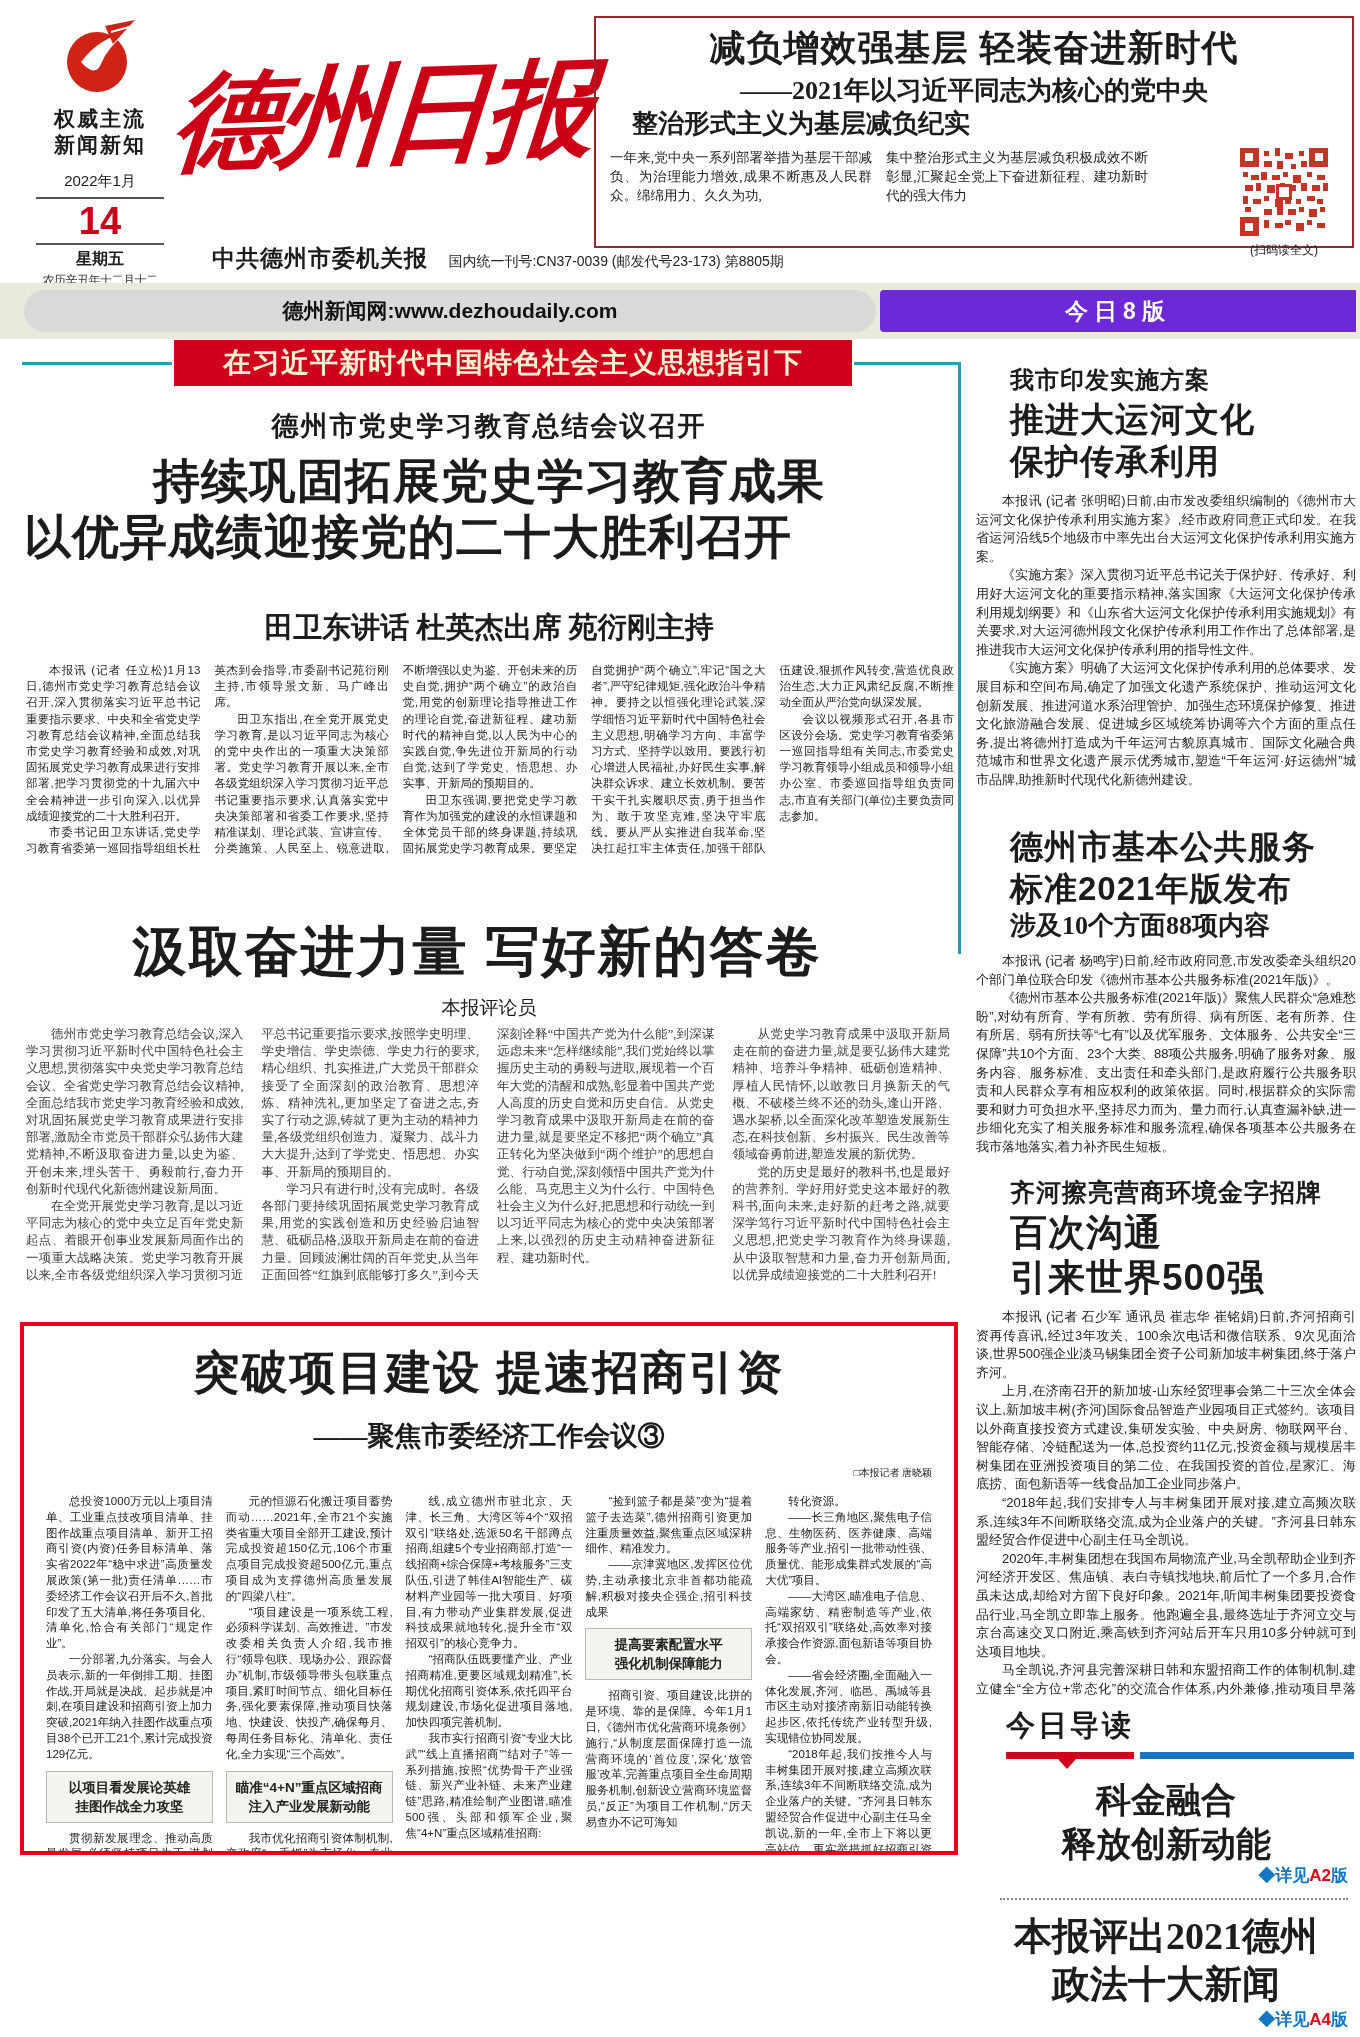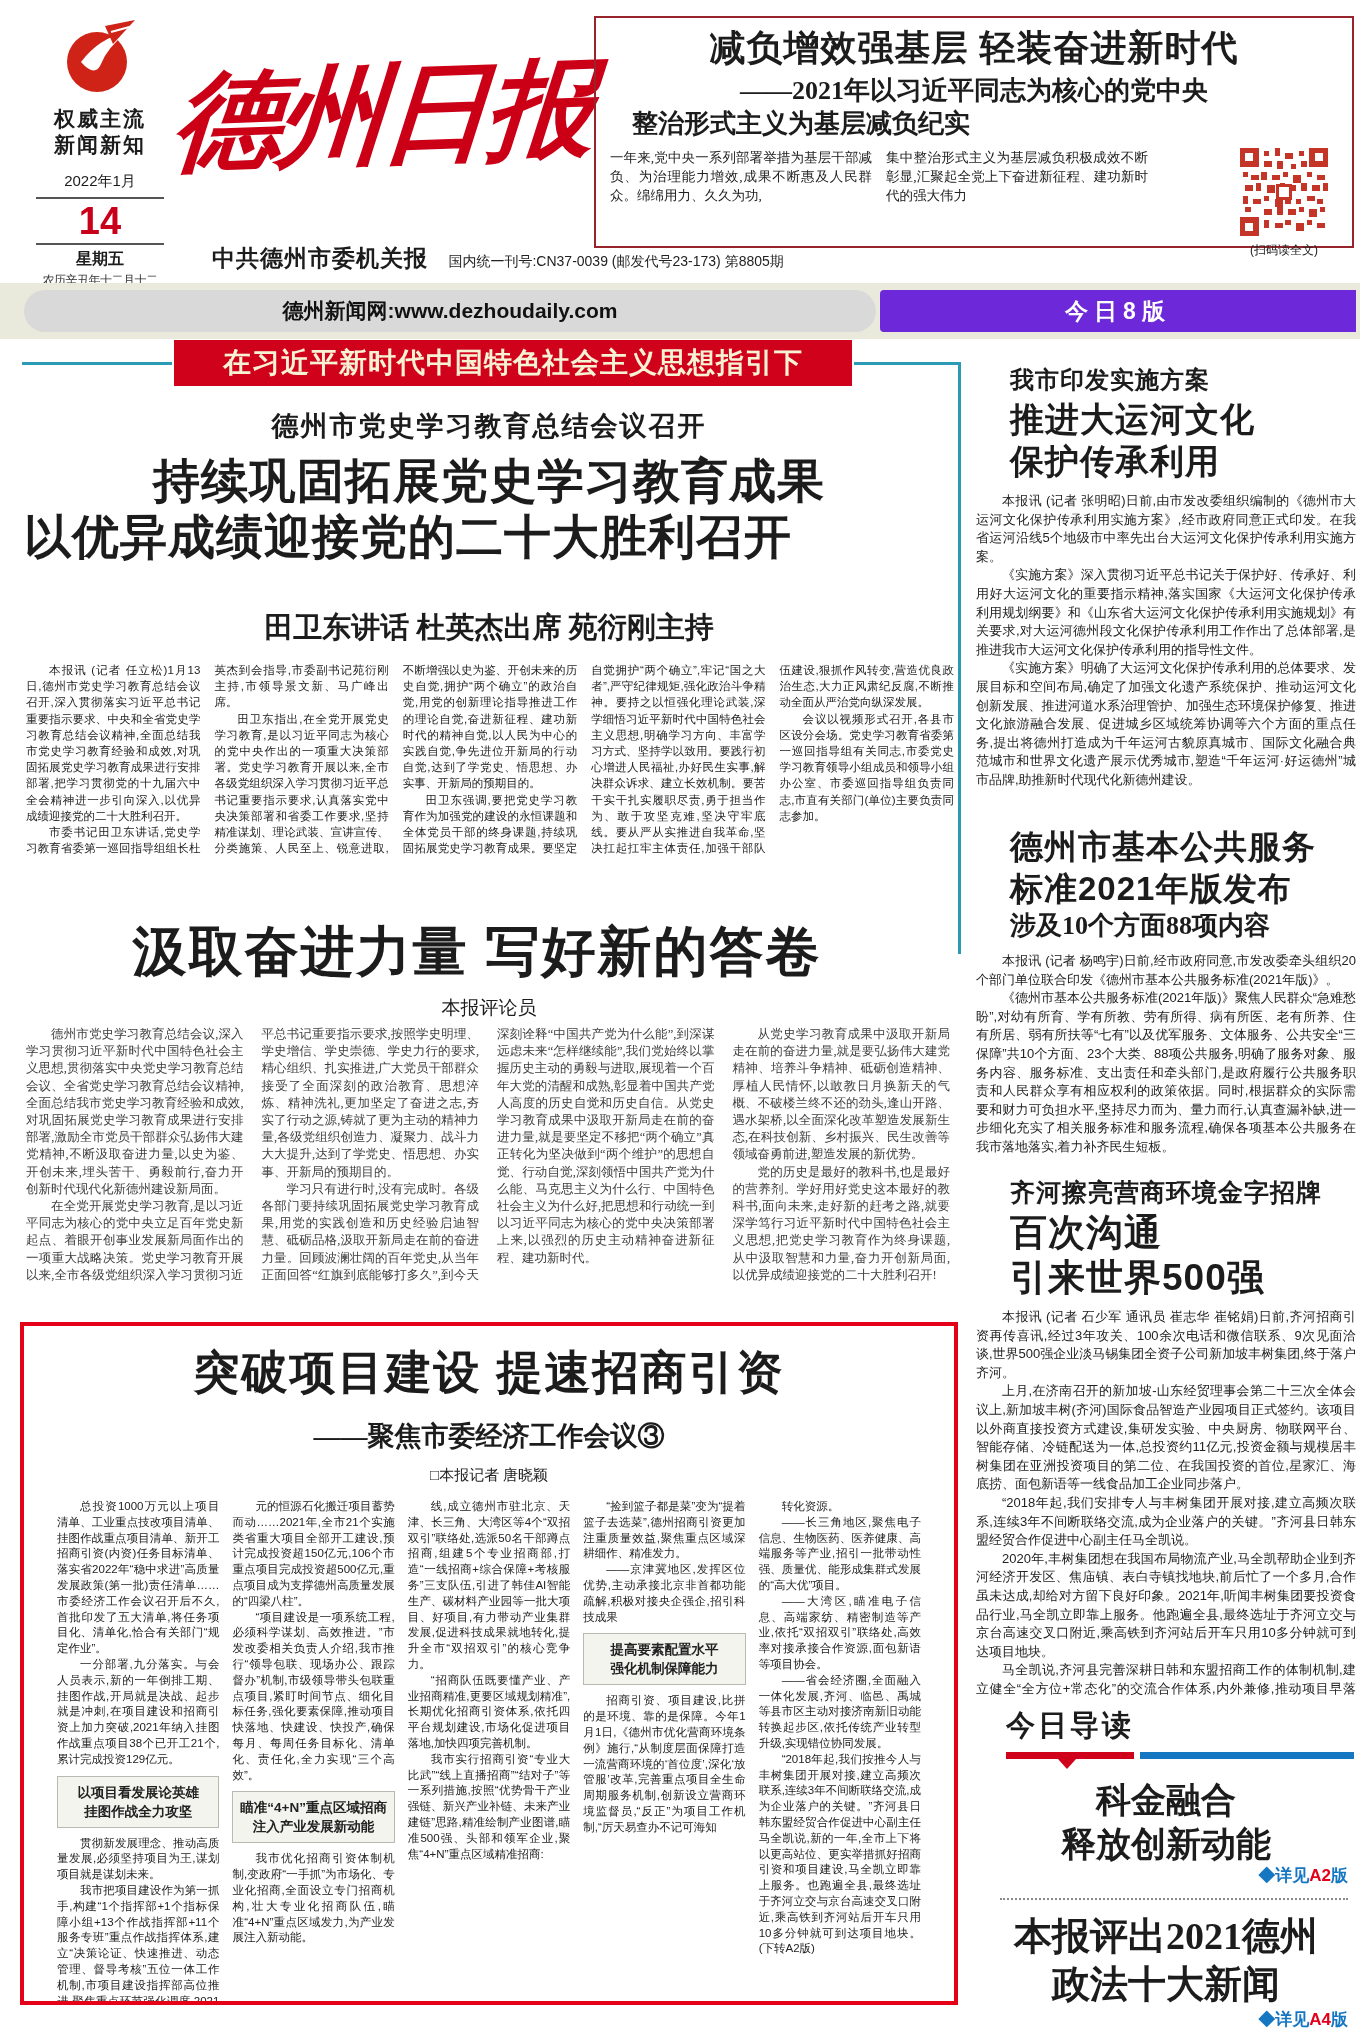--- a/index.html
+++ b/index.html
@@ -45,24 +45,24 @@
   .lead-kicker{left:24px;top:408px;width:930px;text-align:center;font-size:27px;font-weight:bold;font-family:"Liberation Serif",serif;letter-spacing:2px;}
   .lead-h1{left:24px;top:450px;width:930px;text-align:center;font-size:47px;font-weight:900;letter-spacing:1px;}
   .lead-h2{left:24px;top:506px;width:930px;text-align:left;font-size:47px;font-weight:700;letter-spacing:1px;}
   .lead-by{left:24px;top:608px;width:930px;text-align:center;font-family:"Liberation Serif",serif;font-size:29px;font-weight:bold;}
   .lead-body{left:26px;top:662px;width:928px;height:232px;column-count:5;column-gap:14px;font-size:11.5px;line-height:16.2px;color:#222;overflow:hidden;}
   
   .comm-title{left:12px;top:916px;width:930px;text-align:center;font-size:54px;font-weight:900;letter-spacing:2px;}
   .comm-by{left:24px;top:995px;width:930px;text-align:center;font-family:"Liberation Serif",serif;font-size:19px;}
   .comm-body{left:26px;top:1026px;width:924px;height:282px;column-count:4;column-gap:18px;font-family:"Liberation Serif",serif;font-size:12.5px;line-height:17.2px;color:#3d3d3d;overflow:hidden;}
   
-  .ecobox{left:20px;top:1322px;width:938px;height:683px;border:4px solid #e50019;box-sizing:border-box;background:#fff;padding:10px 33px;overflow:hidden;}
+  .ecobox{left:20px;top:1322px;width:938px;height:533px;border:4px solid #e50019;box-sizing:border-box;background:#fff;padding:10px 22px;overflow:hidden;}
   .eco-title{text-align:center;font-size:46px;font-weight:900;letter-spacing:2px;margin-top:6px;}
   .eco-sub{text-align:center;font-family:Liberation Serif, serif;font-size:27px;font-weight:bold;margin-top:14px;}
-  .eco-by{text-align:center;font-family:"Liberation Serif",serif;font-size:15px;margin-top:12px;color:#222;}
+  .eco-by{text-align:right;font-family:"Liberation Serif",serif;font-size:10px;margin-top:12px;color:#222;}
   .eco-cols{display:flex;gap:13px;margin-top:14px;height:538px;overflow:hidden;}
   .eco-col{flex:1;font-size:11.5px;line-height:15.8px;color:#222;}
   .subhead{border:1px solid #b9b9b2;background:#f4f4ee;text-align:center;font-weight:900;font-size:13.5px;line-height:19px;padding:6px 4px;margin:8px 0;}
   .subhead span{display:block;text-indent:0;}
   
   .sb{left:976px;width:380px;}
   .sb-kicker{font-family:"Liberation Serif",serif;font-size:24px;font-weight:bold;letter-spacing:1px;}
   .sb-h{font-size:34px;font-weight:900;line-height:42px;letter-spacing:1px;}
   .sb-body{font-size:13px;line-height:18.6px;color:#222;}
   .canal-kicker{top:364px;padding-left:34px;}

